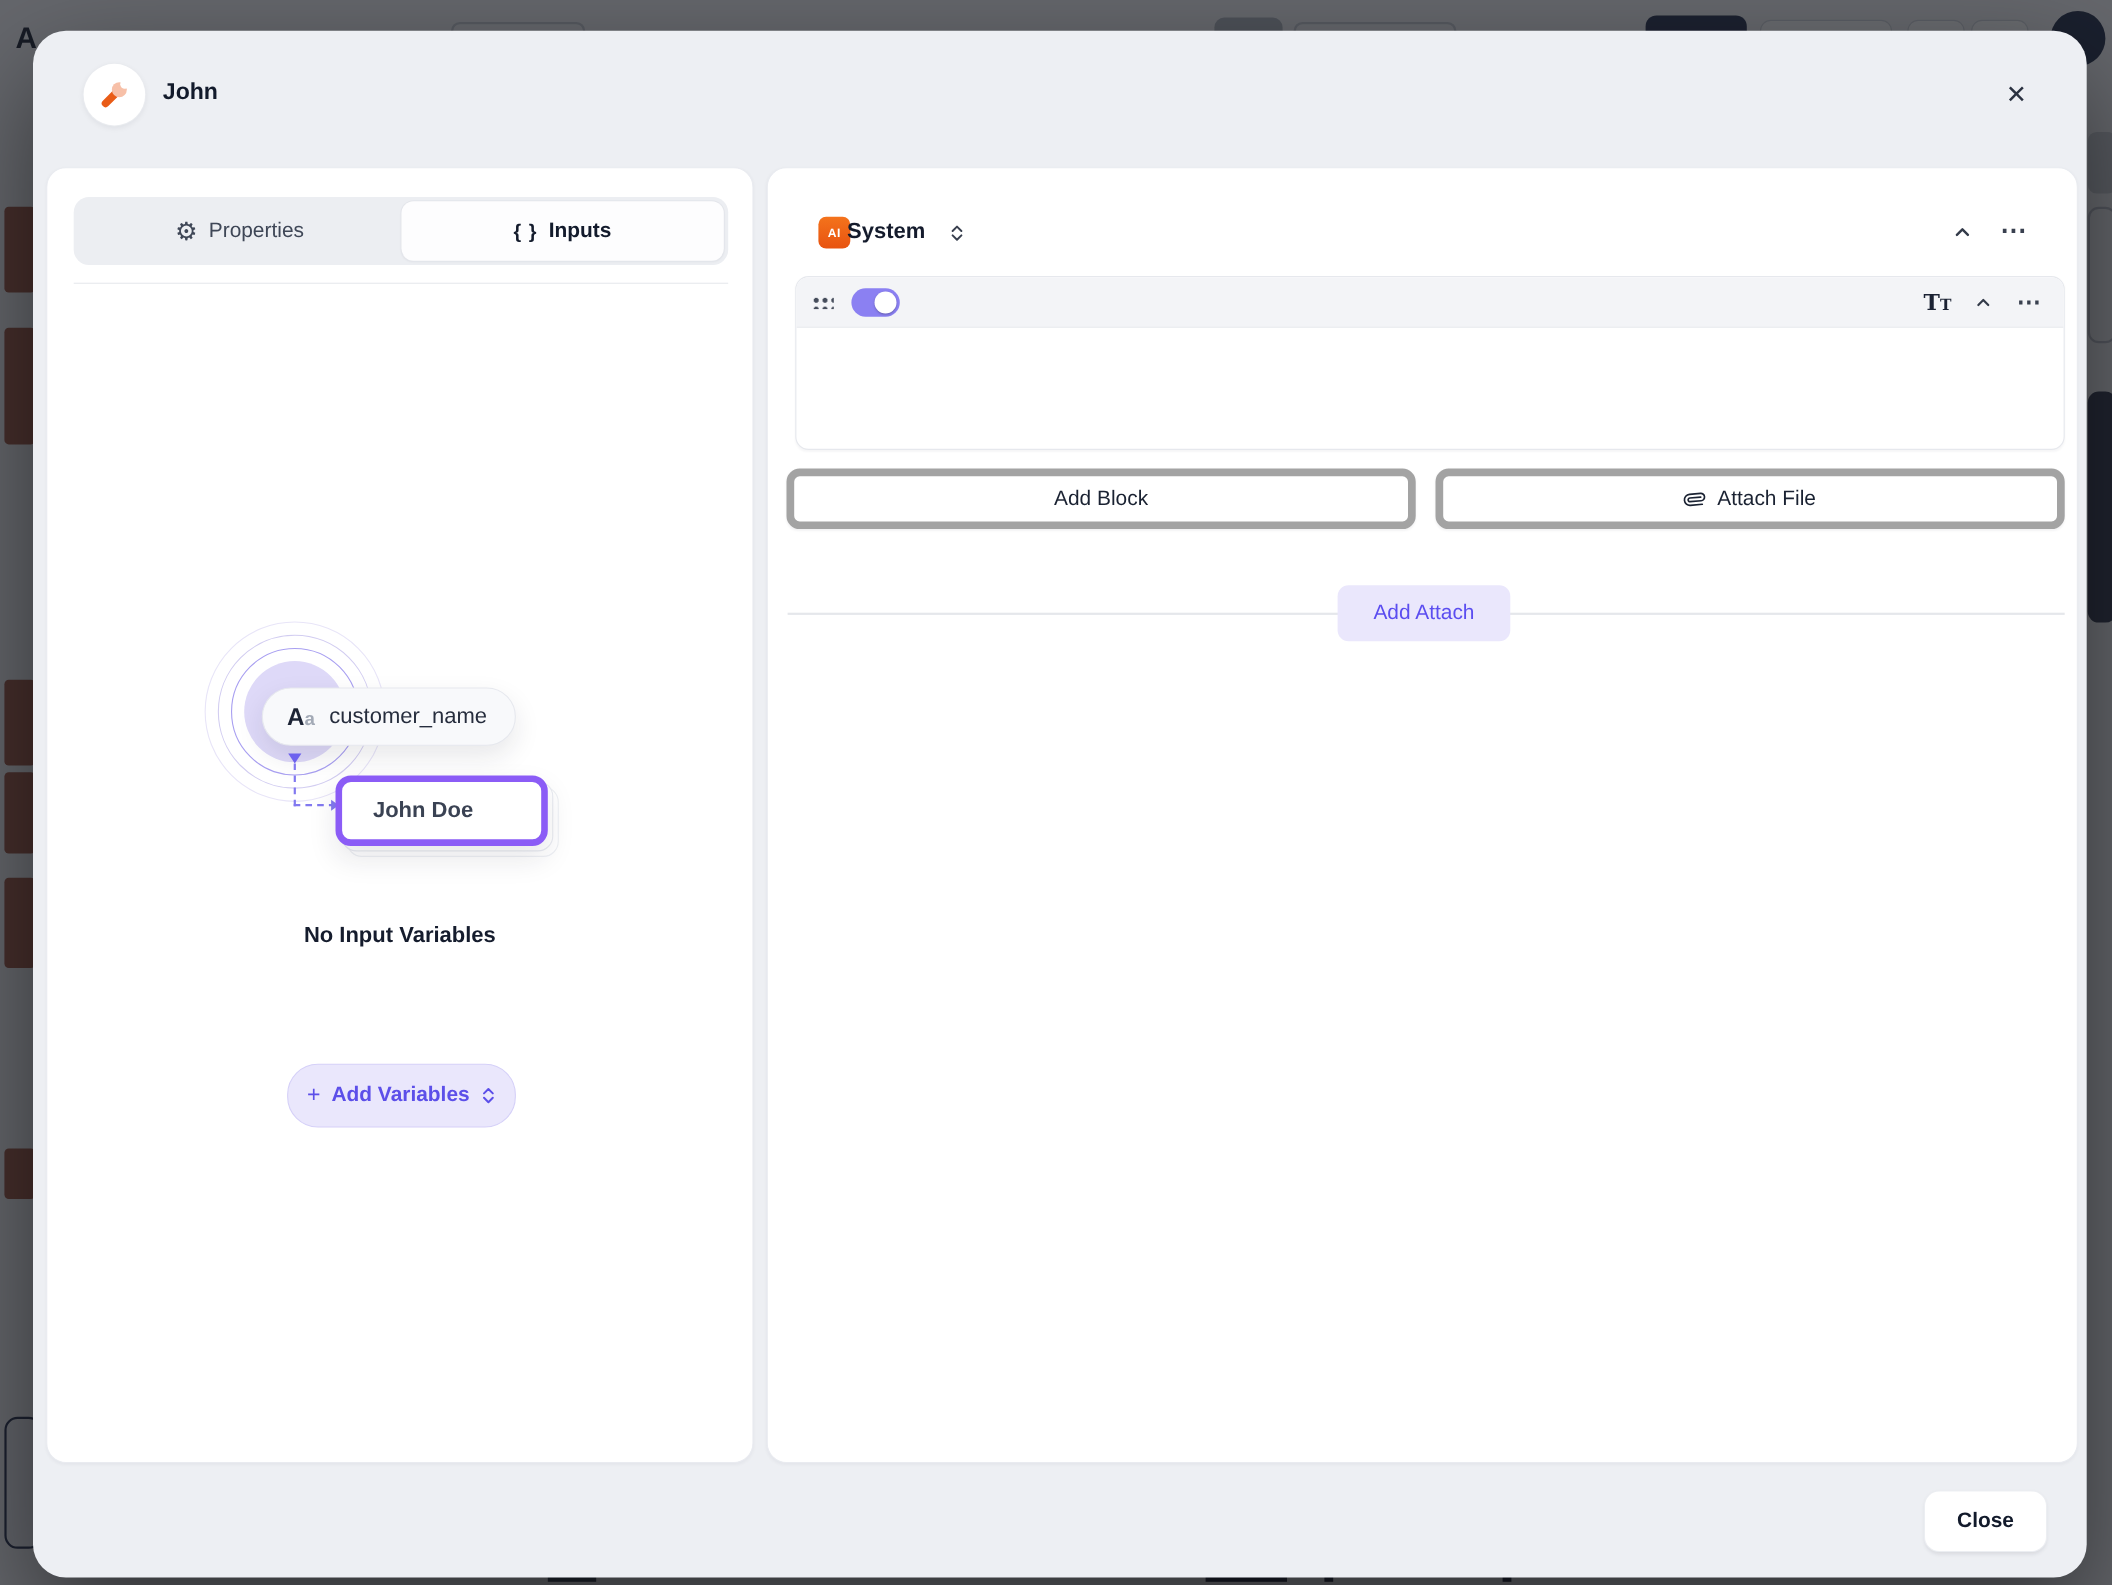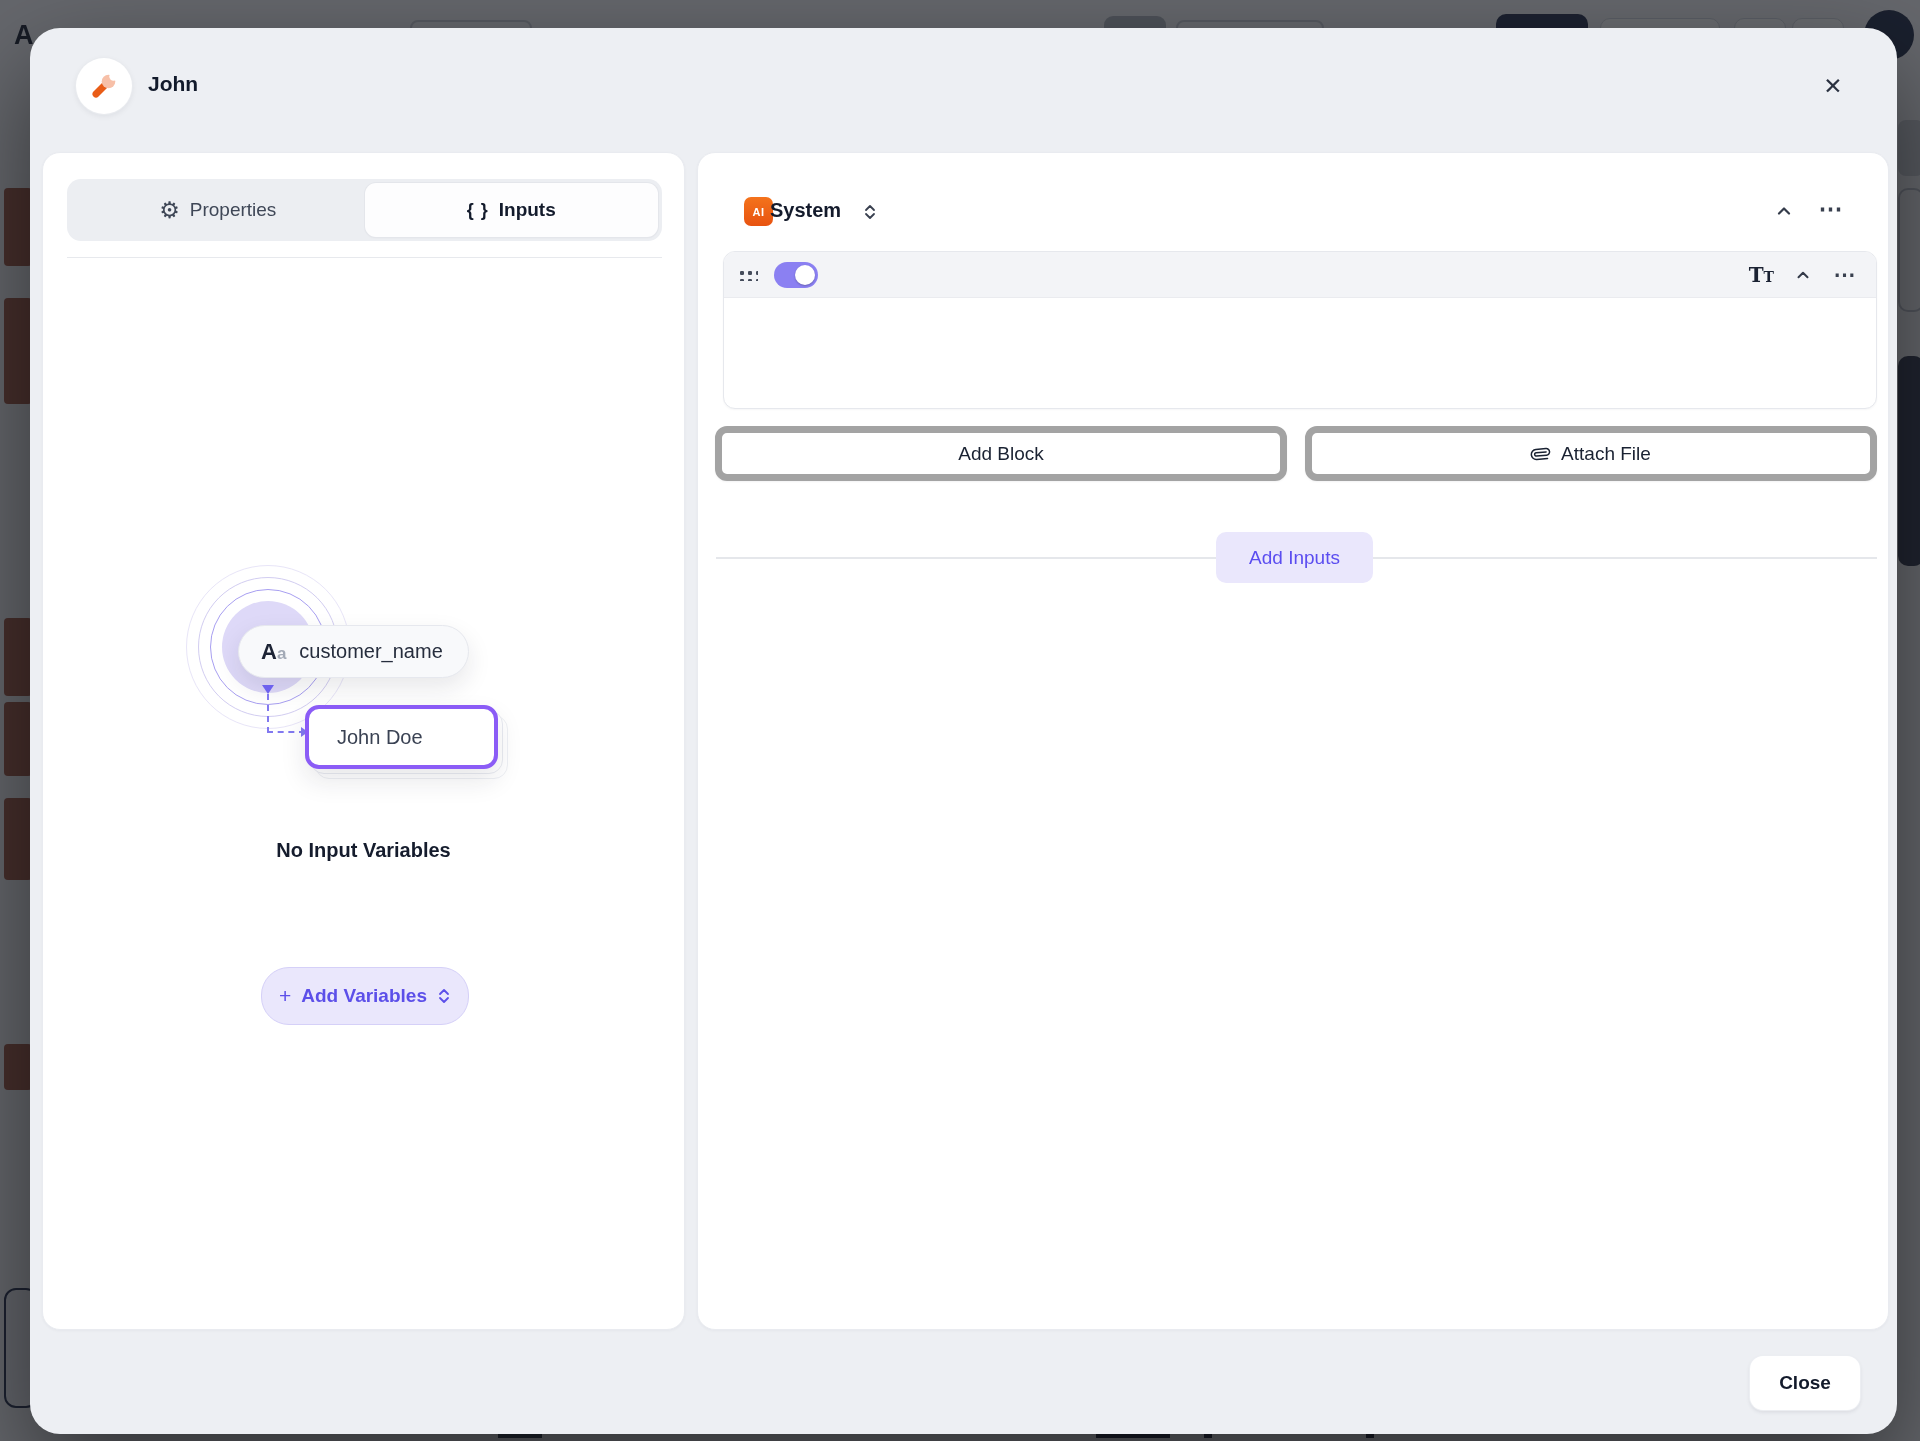--- a/index.html
+++ b/index.html
@@ -84,22 +84,22 @@
   .conn-v { position:absolute; left:224px; top:541px; width:0; height:39px; border-left:2px dashed #8279f0; }
   .conn-h { position:absolute; left:224px; top:578px; width:38px; height:0; border-top:2px dashed #8279f0; }
   .conn-arrow { position:absolute; left:258px; top:574px; width:0; height:0;
                 border-top:5px solid transparent; border-bottom:5px solid transparent;
                 border-left:7px solid #8279f0; }
 
   .value-card-layer { position:absolute; width:193px; height:64px; background:#fff; border-radius:14px; }
   .vc-back2 { left:272px; top:562px; border:1px solid #eef0f4; }
   .vc-back1 { left:267px; top:557px; border:1px solid #e9ebf1; }
   .value-card { position:absolute; left:262px; top:552px; width:193px; height:64px; background:#fff;
-                border:4px solid #8b5cf6; border-radius:14px; box-shadow:0 12px 26px rgba(25,29,48,.10);
-                display:flex; align-items:center; padding-left:28px; font-size:20px; font-weight:400; color:#3a4253; }
+                border:6px solid #8b5cf6; border-radius:14px; box-shadow:0 12px 26px rgba(25,29,48,.10);
+                display:flex; align-items:center; padding-left:28px; font-size:20px; font-weight:700; color:#3a4253; }
 
   .empty-title { position:absolute; left:0; top:686px; width:100%; text-align:center;
                  font-size:20px; font-weight:700; color:#151c2d; }
   .empty-desc { position:absolute; left:51px; top:726px; width:540px; text-align:center;
                 font-size:18px; color:#67707f; line-height:1.5; }
   .add-var-btn { position:absolute; left:218px; top:814px; width:208px; height:58px; border-radius:28px;
                  background:var(--accent_soft,#eae7fc); border:1.5px solid #d5d0f8; display:flex;
                  align-items:center; justify-content:center; gap:10px; color:var(--accent,#5c4fe9);
                  font-size:19px; font-weight:600; cursor:pointer; }
   .plus-glyph { font-size:21px; font-weight:500; }
@@ -283,18 +283,18 @@
         <span>Add Block</span>
       </div>
       <div class="action-btn btn-attach">
         <svg width="20" height="20" viewBox="0 0 24 24" style="transform:rotate(40deg)">
           <path d="M21.44 11.05l-9.19 9.19a6 6 0 0 1-8.49-8.49l8.57-8.57A4 4 0 1 1 18 8.84l-8.59 8.57a2 2 0 0 1-2.83-2.83l8.49-8.48" fill="none" stroke="#1a2232" stroke-width="1.8" stroke-linecap="round" stroke-linejoin="round"></path>
         </svg>
         <span>Attach File</span>
       </div>
 
       <div class="msg-divider"></div>
-      <div class="btn-add-message">Add Inputs</div>
+      <div class="btn-add-message">Add Attach</div>
     </div>
 
     <div class="footer-close">Close</div>
   </div>
 </div>
 
 </body></html>

